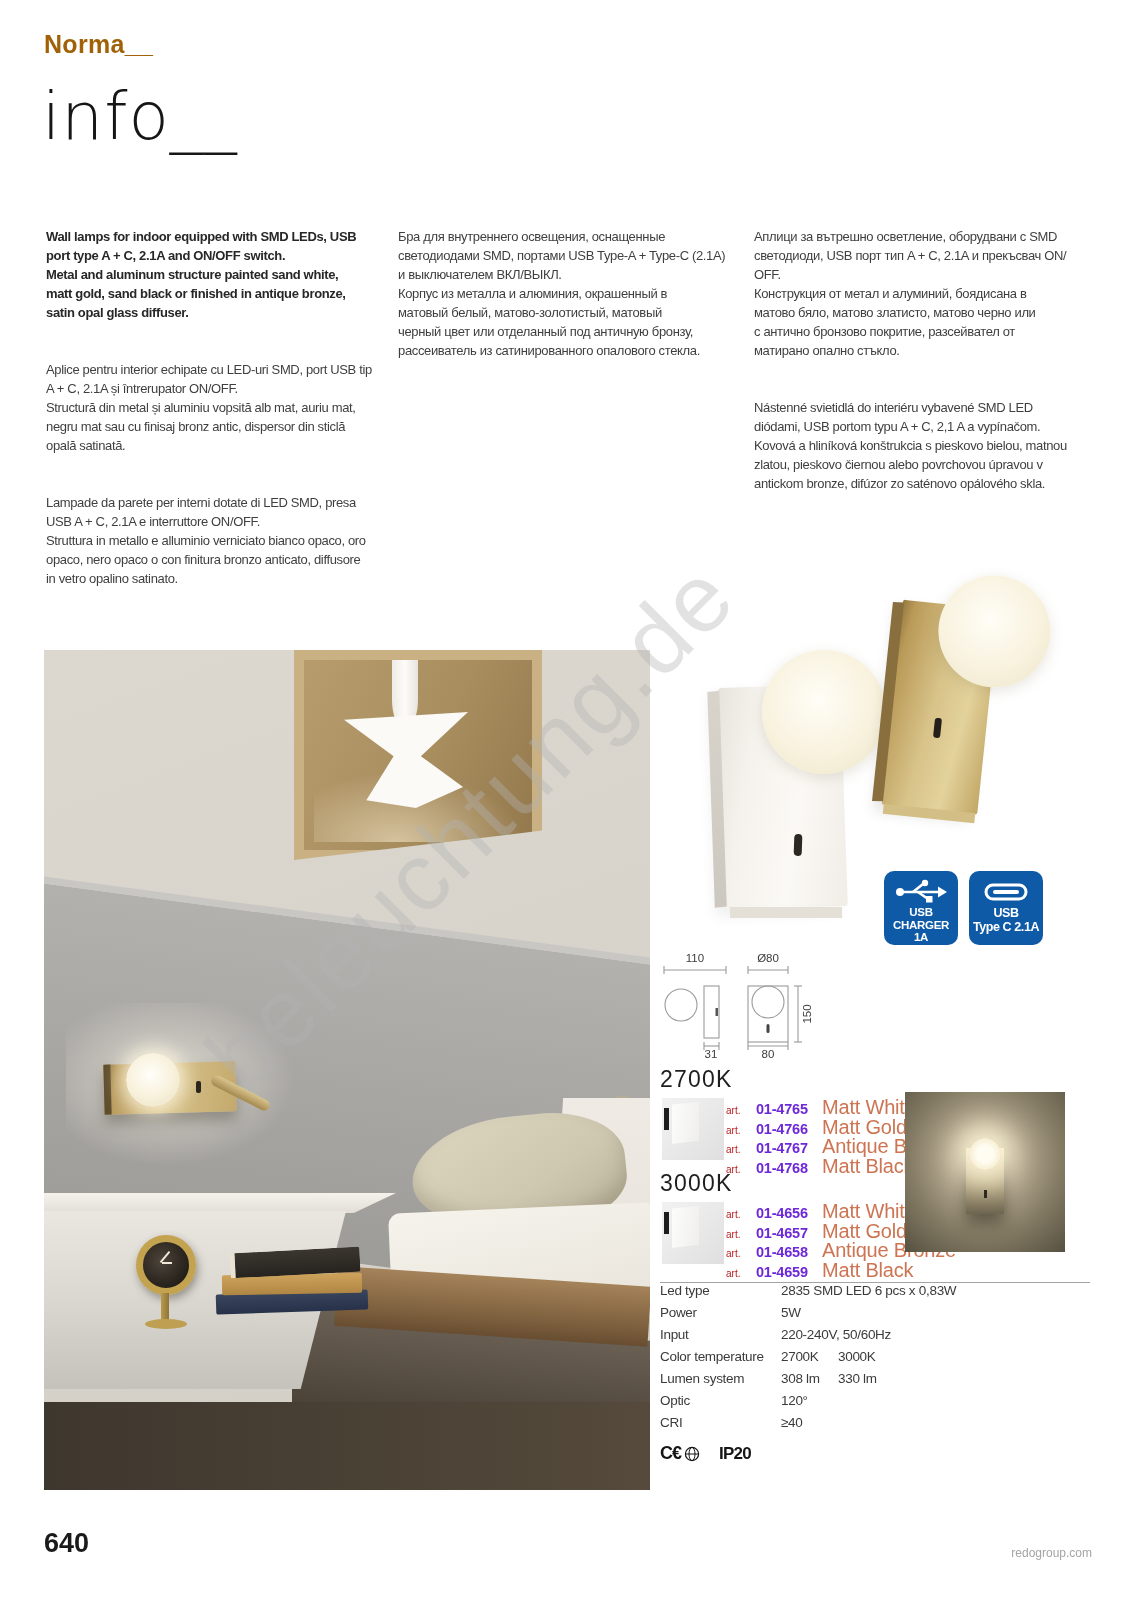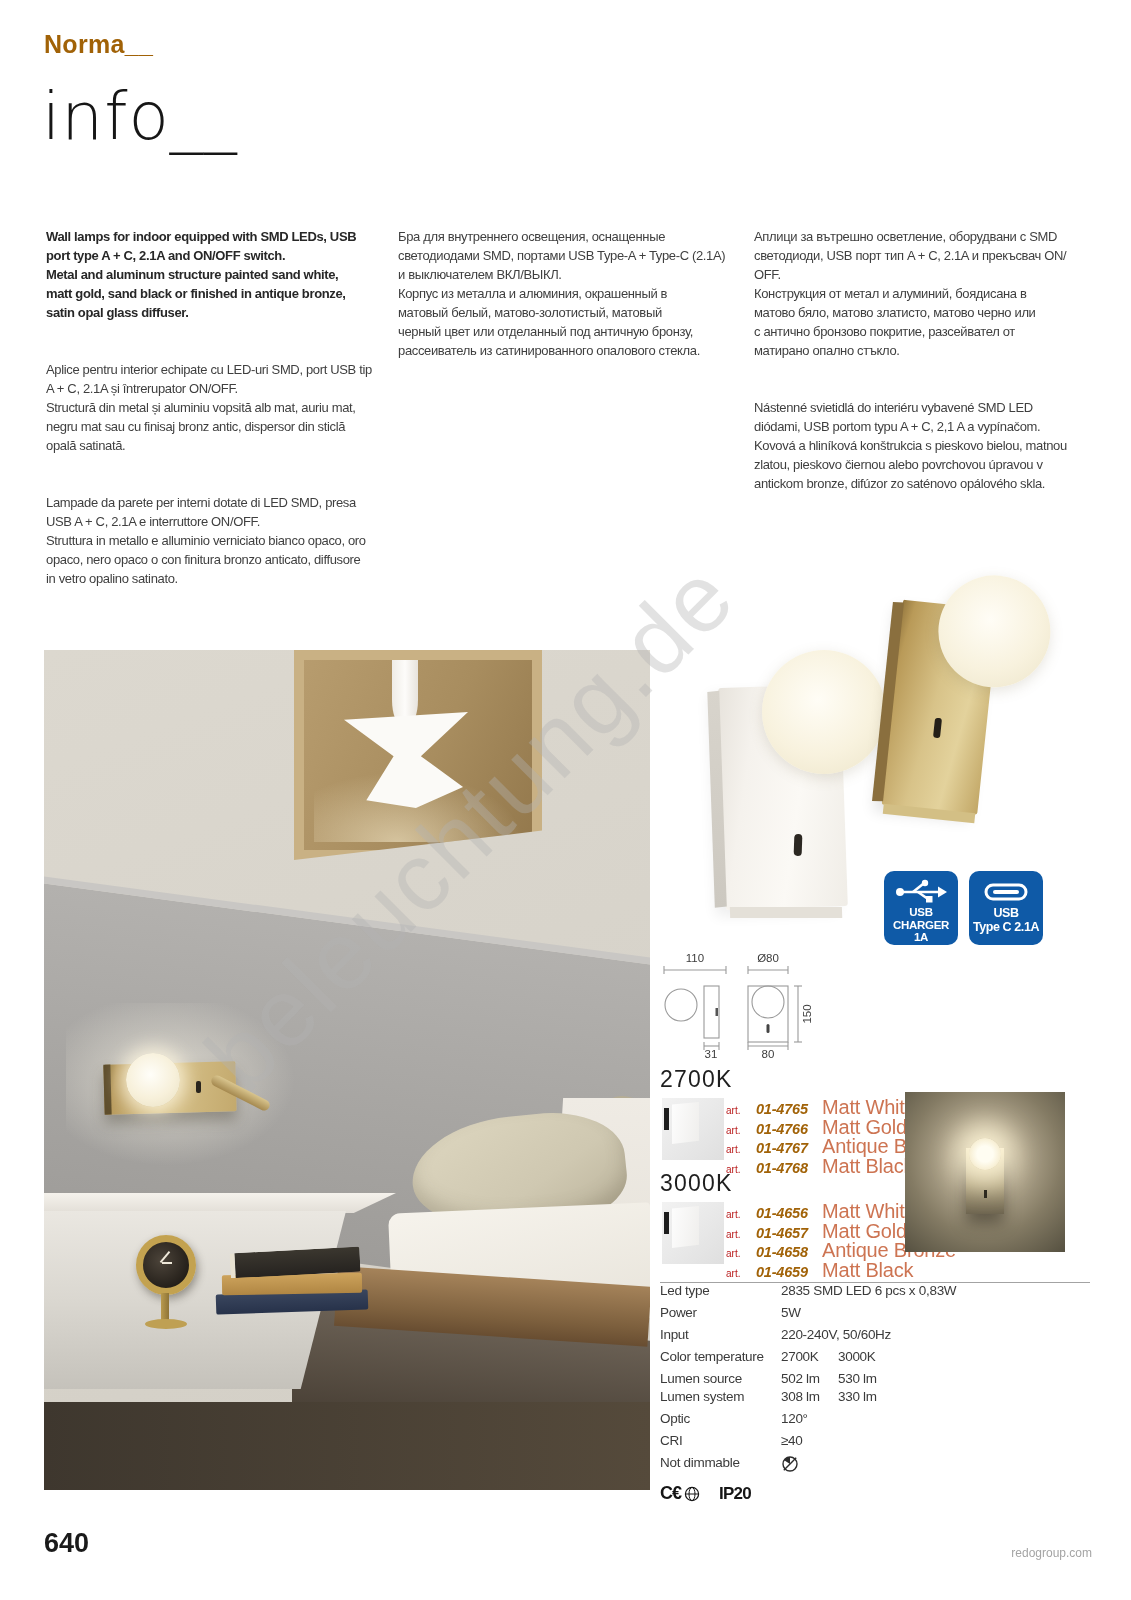--- a/index.html
+++ b/index.html
@@ -126,21 +126,21 @@
   .vh1 { top:1066px; } .vh2 { top:1170px; }
   .thumb { width:62px; height:62px; background:linear-gradient(135deg,#f2f2f2 0%,#e8e8e8 55%,#dfdfdf 100%); position:absolute; z-index:2; }
   .thumb-face { position:absolute; left:10px; top:4px; width:27px; height:42px;
     background:linear-gradient(100deg,#fdfdfd,#efeeec); clip-path:polygon(0 6%,100% 0,100% 92%,0 100%); }
   .thumb-switch { position:absolute; left:2px; top:10px; width:5px; height:22px; background:#1d1d1d; }
   .t1 { left:662px; top:1098px; } .t2 { left:662px; top:1202px; }
   .rows { left:726px; width:260px; z-index:2; }
   .r1 { top:1096px; } .r2 { top:1200px; }
   .art-row { height:19.5px; display:flex; align-items:baseline; }
   .art-label { font-size:10px; color:#b91c1c; width:30px; }
-  .art-code  { font-size:14.5px; font-weight:700; color:#a16207; width:66px; letter-spacing:-0.2px;font-style:italic; }
+  .art-code  { font-size:14.5px; font-weight:700; color:#6d28d9; width:66px; letter-spacing:-0.2px; }
   .art-finish{ font-size:20px; color:#cd7452; letter-spacing:-0.2px; }
 
   
   .lit-photo { left:905px; top:1092px; width:160px; height:160px; z-index:2;
     background:radial-gradient(circle at 50% 42%, #d3c9b2 0%, #b3a88f 30%, #847b64 62%, #555040 100%); }
   .lit-photo * { position:absolute; }
   .lp-plate { left:61px; top:56px; width:38px; height:66px;
     background:linear-gradient(180deg,#efe6cc 0%,#b3a683 55%,#6e6550 100%);
     box-shadow:0 10px 16px rgba(25,20,10,.45); }
   .lp-ball { left:64px; top:46px; width:32px; height:32px; border-radius:50%;
@@ -392,47 +392,32 @@
     </div>
     <div class="spec-row">
       <span class="spec-label">Input</span>
       <span class="spec-v1">220-240V, 50/60Hz</span>
     </div>
     <div class="spec-row">
       <span class="spec-label">Color temperature</span>
       <span class="spec-v1">2700K</span>
       <span class="spec-v2">3000K</span>
     </div>
-    <div class="spec-row tight">
-      <span class="spec-label">Lumen source</span>
-      <span class="spec-v1">502 lm</span>
-      <span class="spec-v2">530 lm</span>
-    </div>
     <div class="spec-row">
       <span class="spec-label">Lumen system</span>
       <span class="spec-v1">308 lm</span>
       <span class="spec-v2">330 lm</span>
     </div>
     <div class="spec-row">
       <span class="spec-label">Optic</span>
       <span class="spec-v1">120°</span>
     </div>
     <div class="spec-row">
       <span class="spec-label">CRI</span>
       <span class="spec-v1">≥40</span>
-    </div>
-    <div class="spec-row">
-      <span class="spec-label">Not dimmable</span>
-      <span class="spec-v1">
-        <svg width="18" height="18" viewBox="0 0 18 18">
-          <circle cx="9" cy="9" r="7" fill="none" stroke="#2c2c2c" stroke-width="1.4"></circle>
-          <path d="M9,9 L9,2 A7,7 0 0,0 3.2,5.3 Z" fill="#2c2c2c"></path>
-          <line x1="2.8" y1="15.2" x2="15.2" y2="2.8" stroke="#2c2c2c" stroke-width="1.4"></line>
-        </svg>
-      </span>
     </div>
     <div class="certs">
       <span class="ce-mark">C€</span>
       <svg width="16" height="16" viewBox="0 0 16 16">
         <circle cx="8" cy="8" r="6.6" fill="none" stroke="#151515" stroke-width="1.2"></circle>
         <ellipse cx="8" cy="8" rx="3" ry="6.6" fill="none" stroke="#151515" stroke-width="1"></ellipse>
         <line x1="1.4" y1="8" x2="14.6" y2="8" stroke="#151515" stroke-width="1"></line>
       </svg>
       <span class="ip-rating">IP20</span>
     </div>

